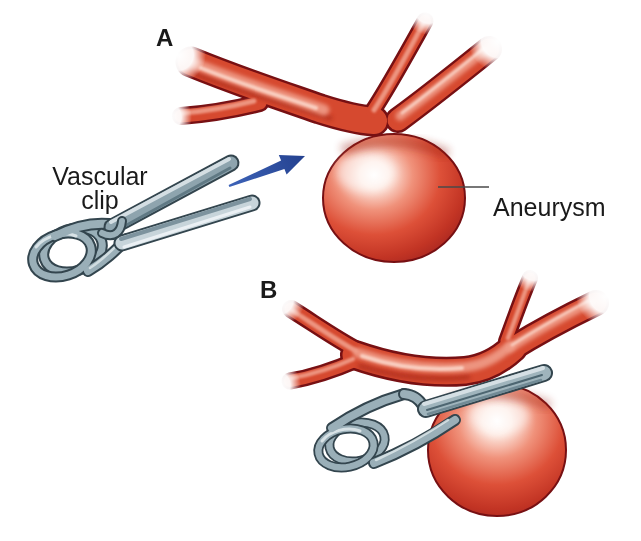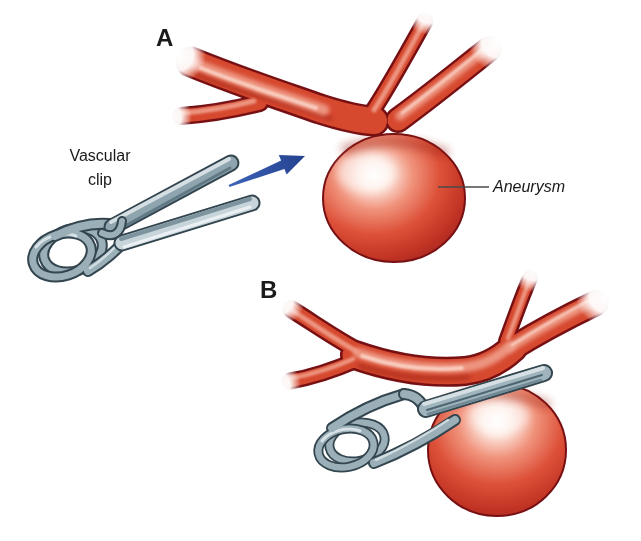--- a/index.html
+++ b/index.html
@@ -6,23 +6,23 @@
   .canvas{
     position:relative;
     width:641px;height:541px;
     background:#ffffff;
     overflow:hidden;
     font-family:"Liberation Sans", sans-serif;
   }
   .canvas svg{position:absolute;left:0;top:0;}
   .label{position:absolute;color:#1a1a1a;}
   .panel-letter{font-size:24px;font-weight:700;letter-spacing:0.5px;}
-  .caption{font-size:16px;line-height:24px;}
+  .caption{font-size:25px;line-height:24px;margin-top:20px;}
   .vascular-label{left:30px;top:144px;width:140px;text-align:center;}
-  .aneurysm-label{left:493px;top:175px;font-style:italic;}
+  .aneurysm-label{left:493px;top:175px;}
   .letter-a{left:156px;top:24px;}
   .letter-b{left:260px;top:276px;}
 </style>
 </head>
 <body>
 
 <div class="canvas">
 
   <svg width="641" height="541" viewBox="0 0 641 541">
     <defs>

